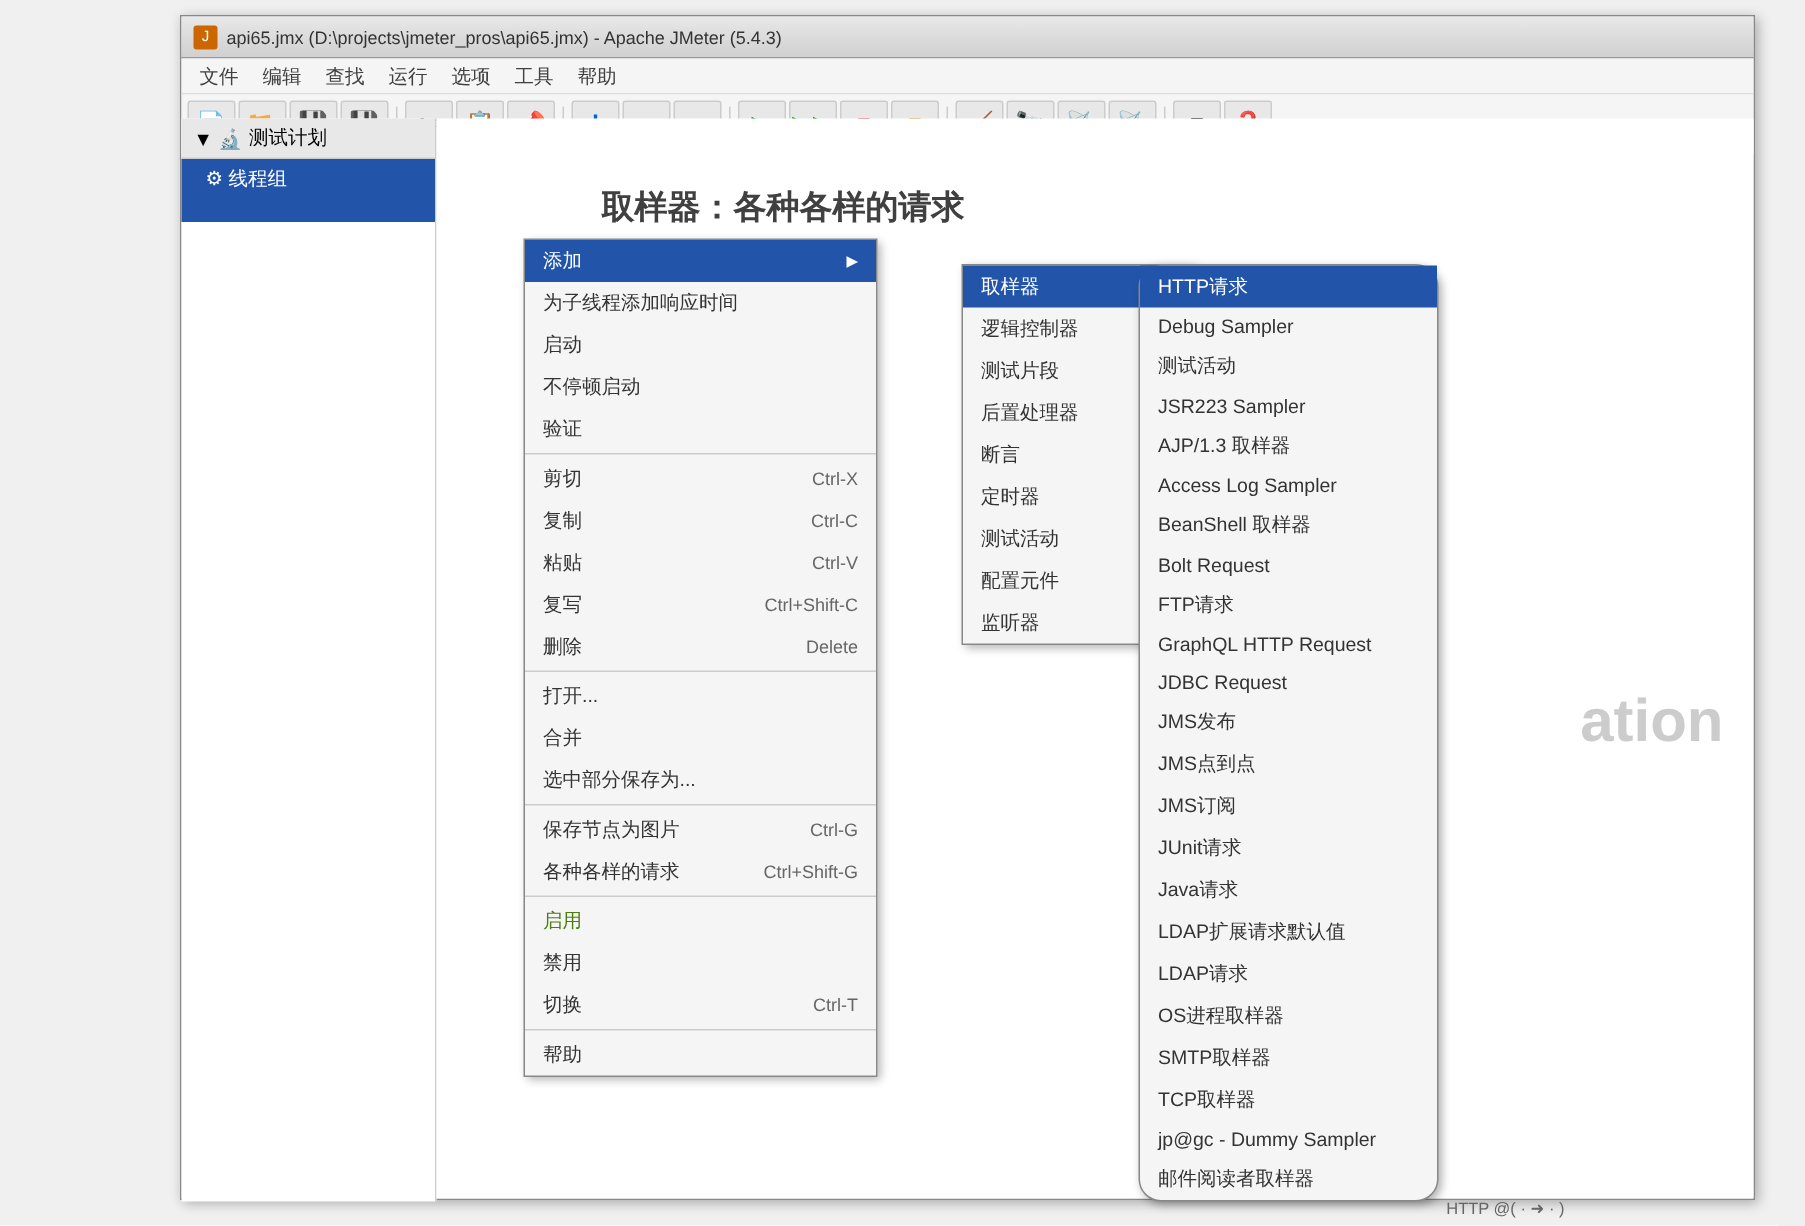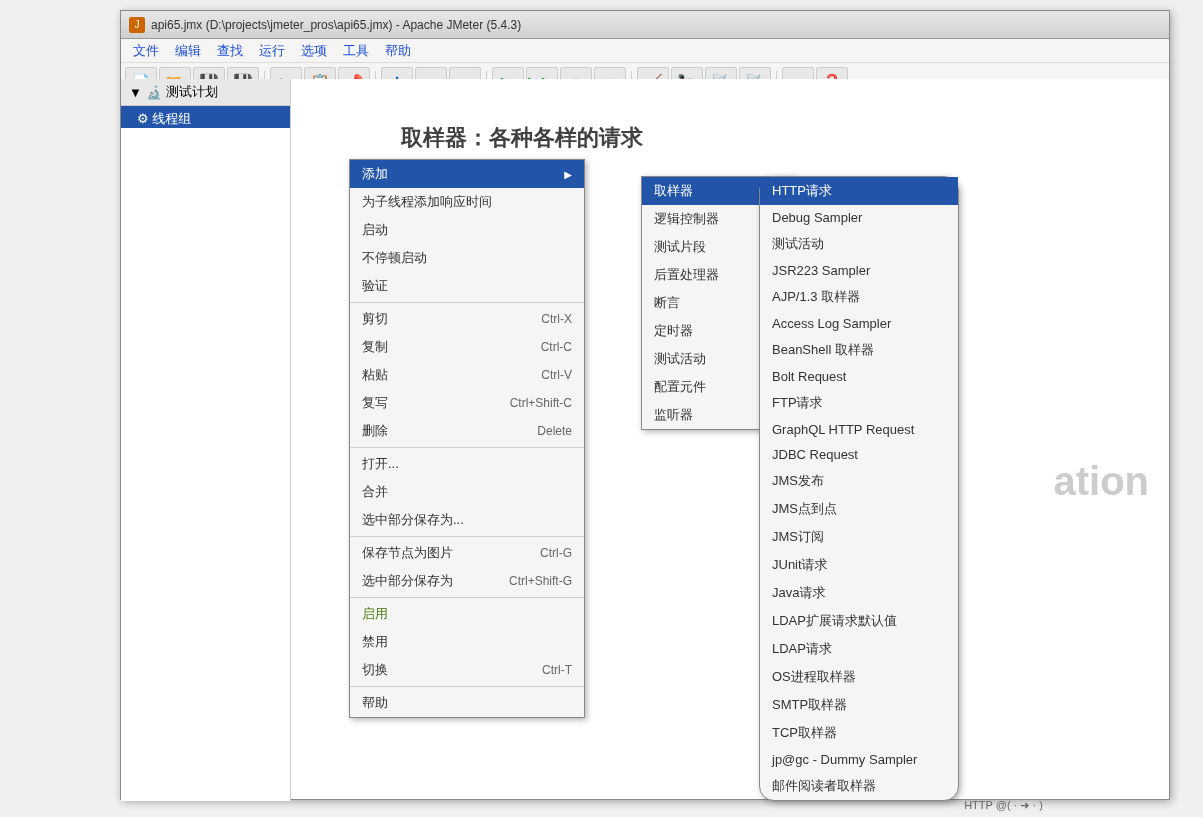--- a/index.html
+++ b/index.html
@@ -57,21 +57,21 @@
       height: 24px;
       display: flex;
       align-items: center;
       padding: 0 4px;
       border-bottom: 1px solid #ddd;
     }
     .menu-item {
       padding: 2px 8px;
       cursor: pointer;
       font-size: 13px;
-      color: #1d4ed8;
+      color: #404040;
     }
 
     
     .toolbar {
       background: #f5f5f5;
       height: 40px;
       display: flex;
       align-items: center;
       padding: 0 4px;
       border-bottom: 1px solid #ddd;
@@ -120,21 +120,21 @@
     .tree-header {
       background: #e8e8e8;
       padding: 4px 8px;
       font-size: 13px;
       border-bottom: 1px solid #ccc;
       display: flex;
       align-items: center;
       gap: 4px;
     }
     .tree-item {
-      padding: 4px 8px 0 16px;
+      padding: 4px 8px 20px 16px;
       font-size: 13px;
       background: #2255aa;
       color: white;
     }
 
     
     .context-menu {
       position: absolute;
       background: #f5f5f5;
       border: 1px solid #888;
@@ -335,21 +335,21 @@
     </div>
     <div class="context-menu-item">
       <span>选中部分保存为...</span>
     </div>
     <div class="context-menu-separator"></div>
     <div class="context-menu-item">
       <span>保存节点为图片</span>
       <span class="shortcut">Ctrl-G</span>
     </div>
     <div class="context-menu-item">
-      <span>选中部分保存为</span>
+      <span>各种各样的请求</span>
       <span class="shortcut">Ctrl+Shift-G</span>
     </div>
     <div class="context-menu-separator"></div>
     <div class="context-menu-item disabled">
       <span>启用</span>
     </div>
     <div class="context-menu-item">
       <span>禁用</span>
     </div>
     <div class="context-menu-item">

